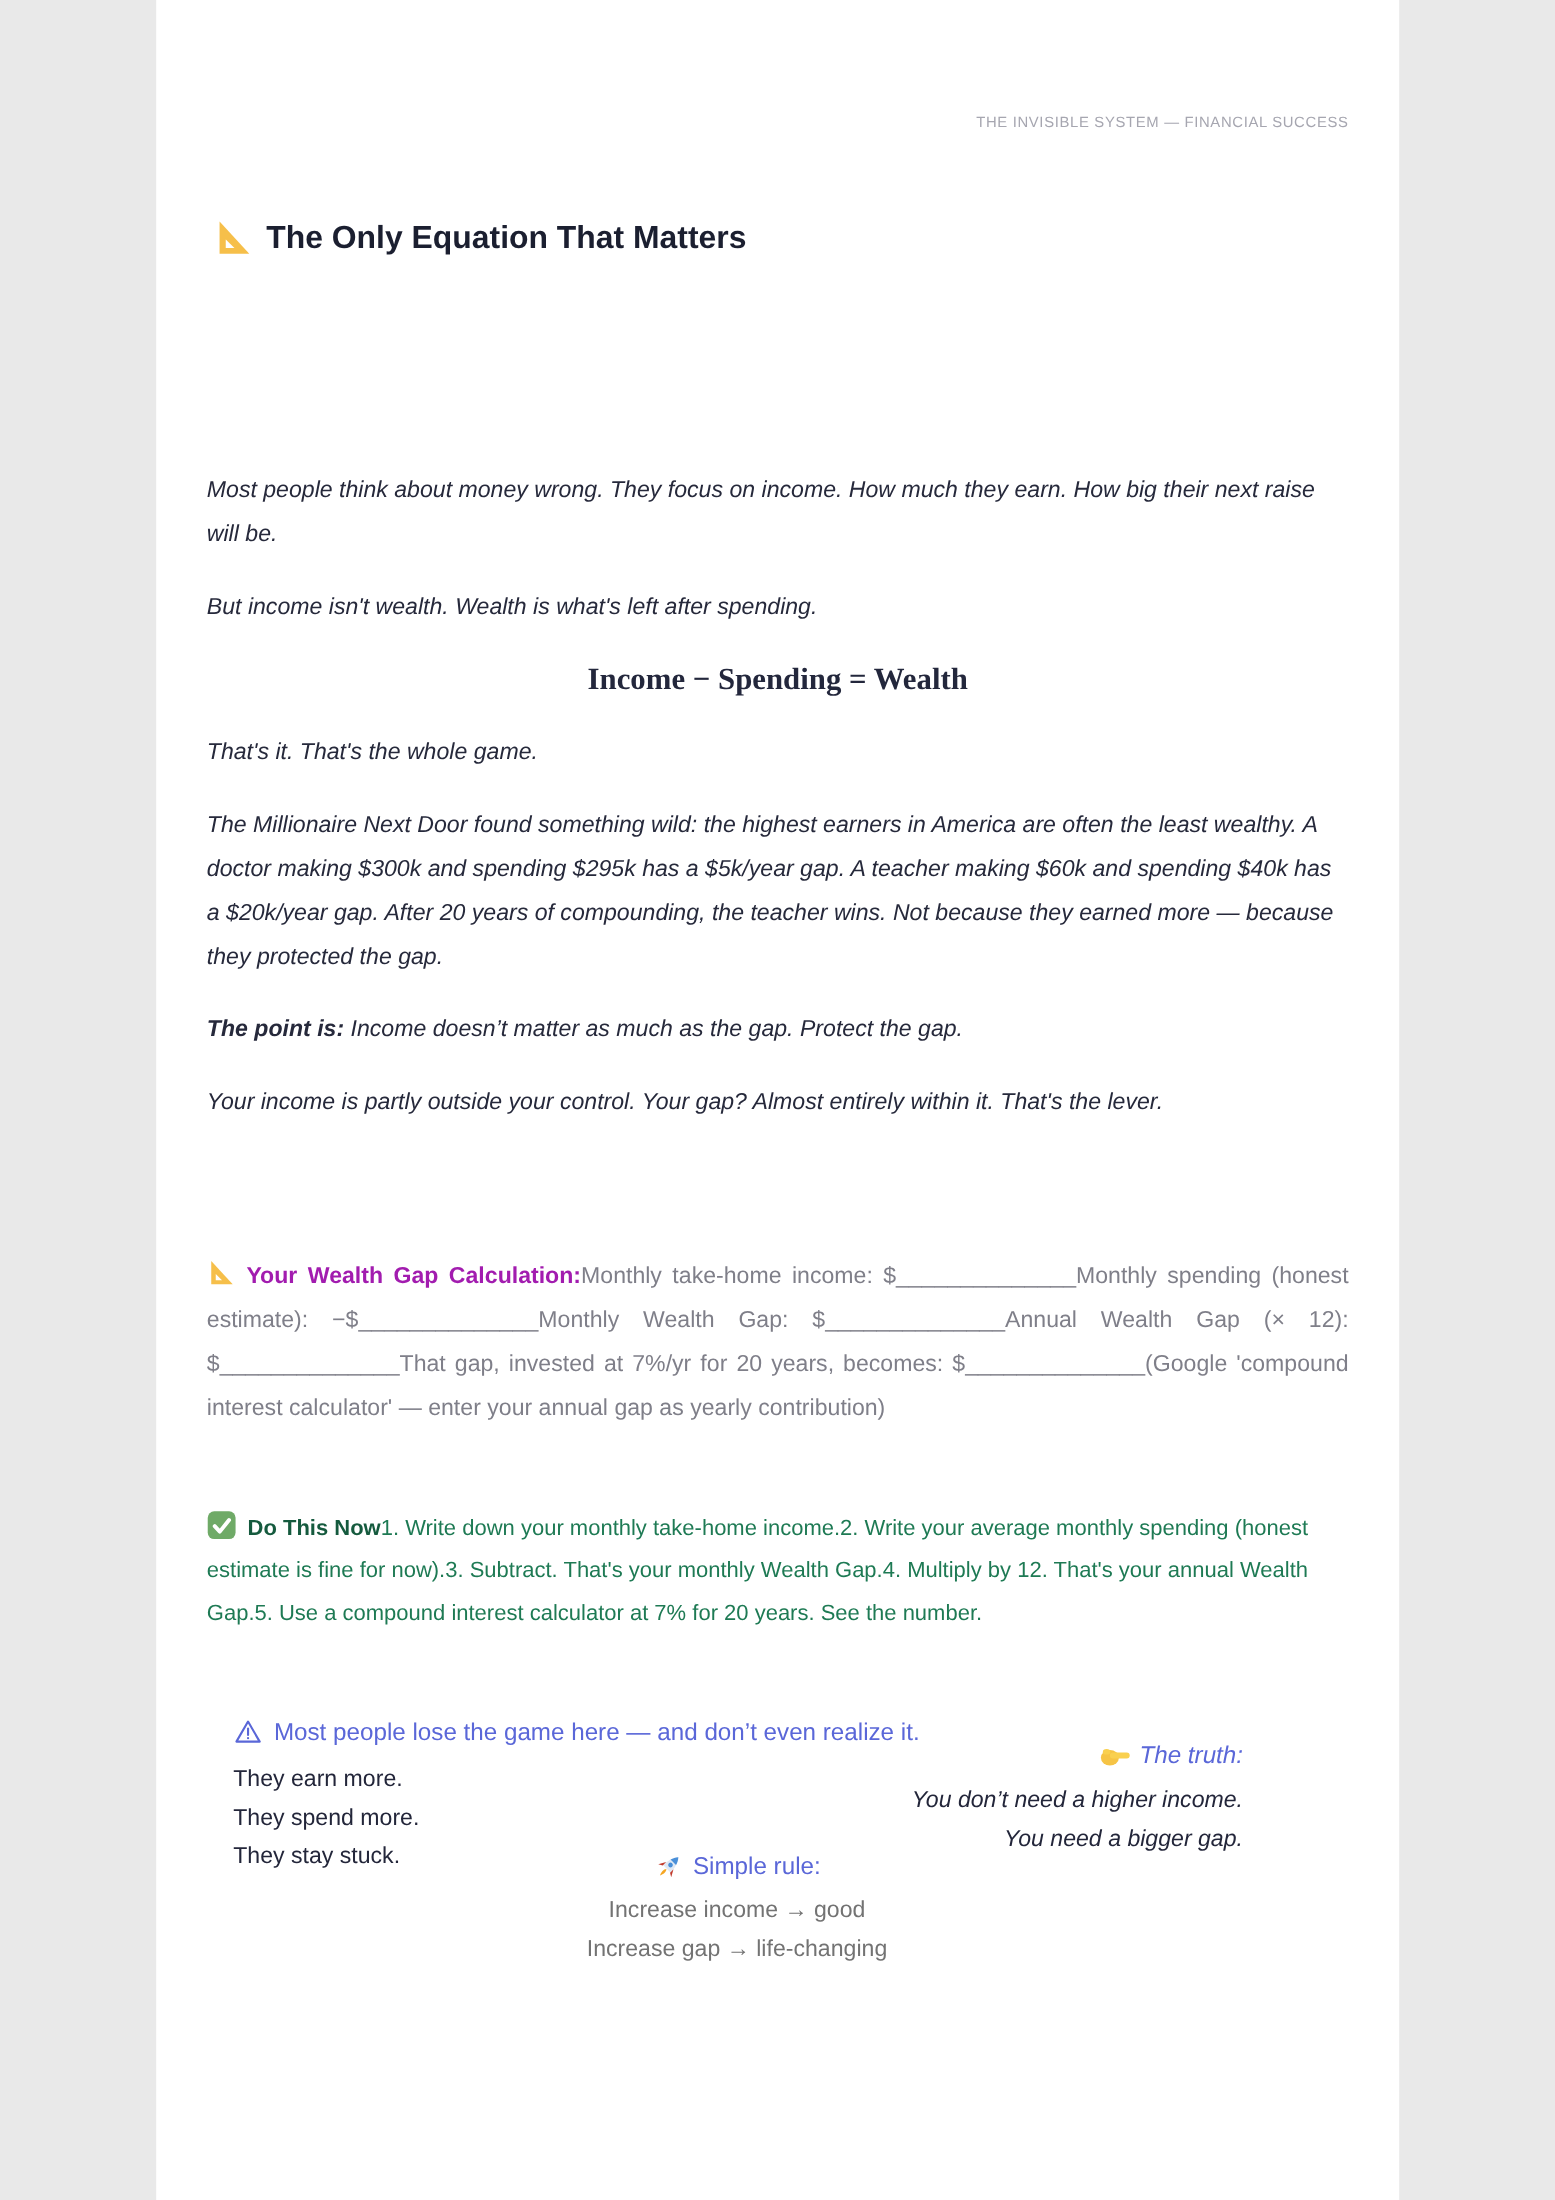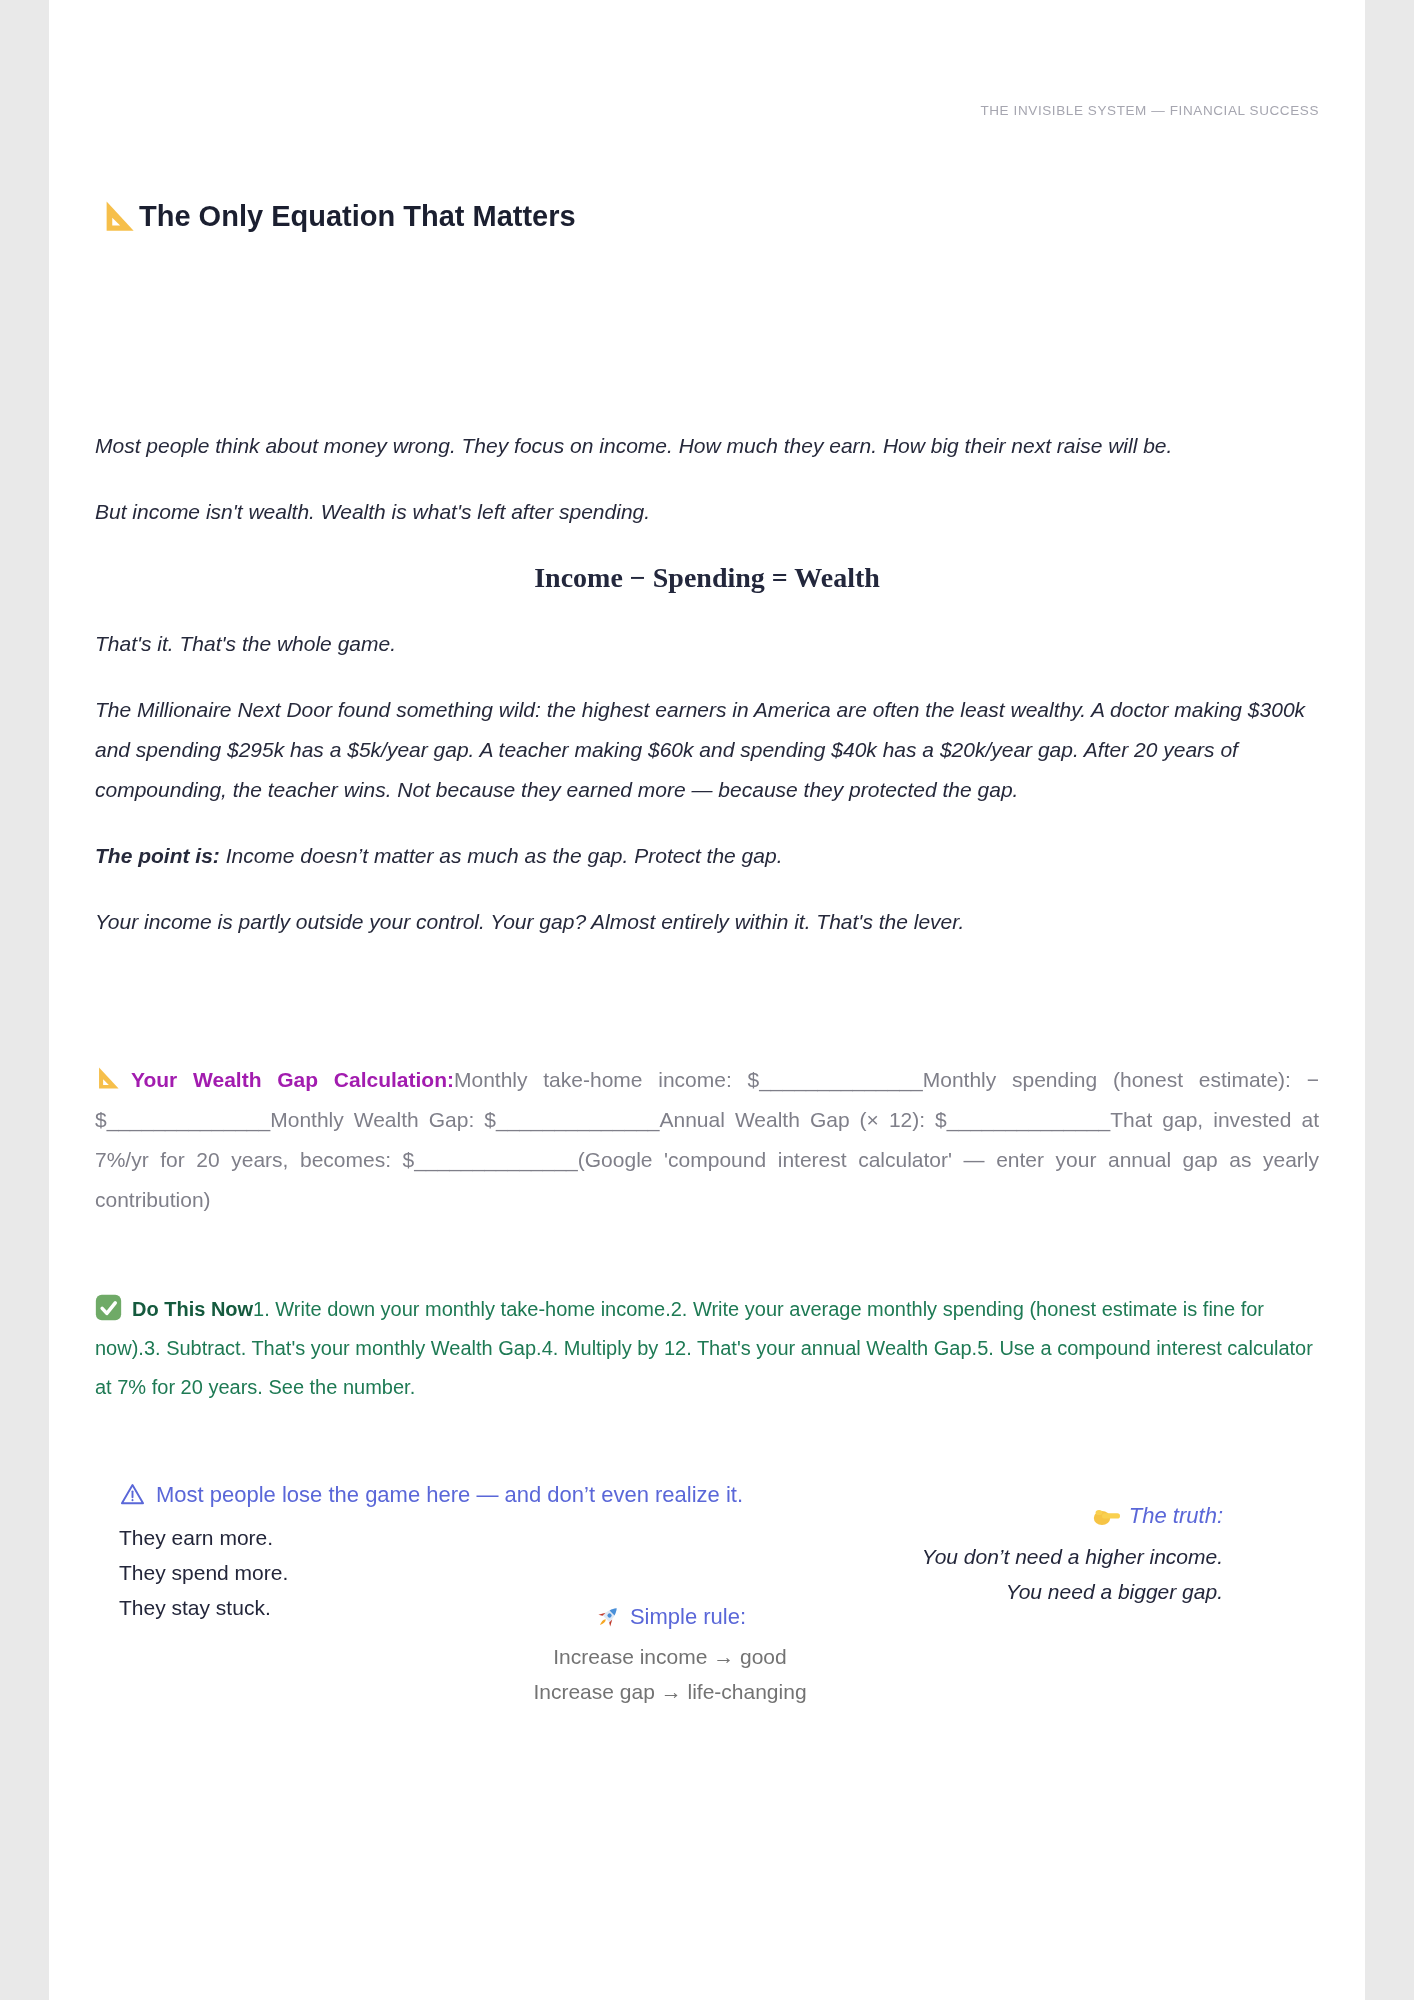--- a/index.html
+++ b/index.html
@@ -1,18 +1,18 @@
 <!DOCTYPE html>
 <html><head>
 <meta charset="utf-8">
 <style>
   html,body{margin:0;padding:0;background:#e9e9e9;}
   .page{
     position:relative;
-    width:1316px;height:2000px;
+    width:1130px;height:2000px;
     margin:0 auto;
     background:#ffffff;
     box-sizing:border-box;
     padding:0 46px;
     font-family:"Liberation Sans","DejaVu Sans",sans-serif;
     color:#25283a;
     overflow:hidden;
   }
   .meta{
     padding-top:103px;
@@ -21,21 +21,21 @@
     letter-spacing:0.6px;
     color:#a6a6b0;
   }
   h1.title{
     margin:80px 0 0 6px;
     font-size:29px;
     font-weight:bold;
     color:#1b1f30;
     display:flex;
     align-items:center;
-    gap:2px;
+    gap:12px;
   }
   .icon{display:inline-block;line-height:0;}
   .body{
     margin:26px 0 0 0;
     font-size:21px;
     line-height:40px;
     color:#26293b;
     font-style:italic;
   }
   .first-para{margin-top:192px;}

